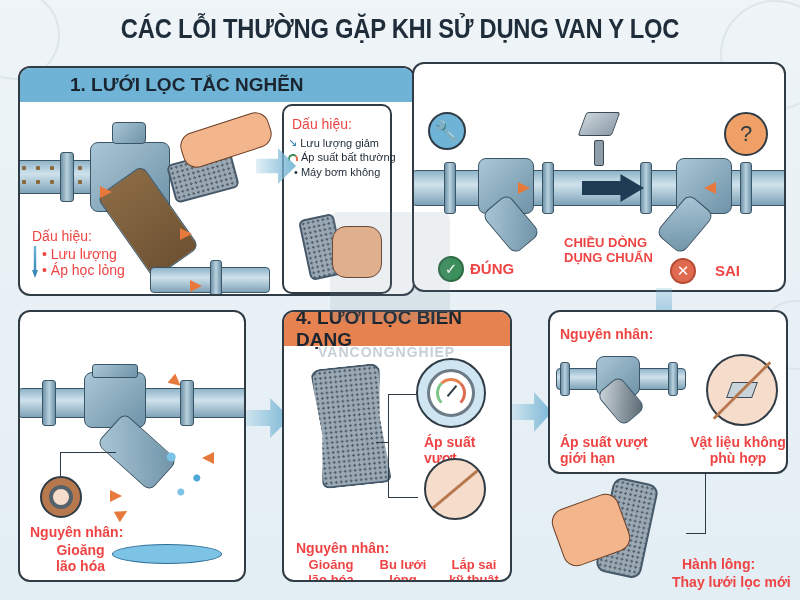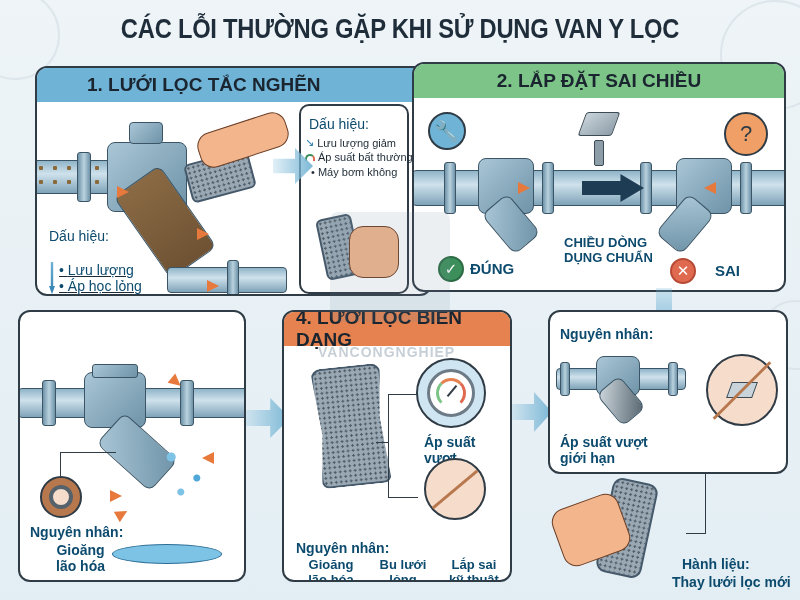--- a/index.html
+++ b/index.html
@@ -18,21 +18,21 @@
   }
   .panel {
     position: absolute; border: 2px solid #2f3b45; border-radius: 12px;
     background: #ffffff; overflow: hidden;
   }
   .panel-head {
     position: absolute; left: 0; top: 0; right: 0; height: 34px;
     display: flex; align-items: center; font-weight: 700; font-size: 19px; color: #1b2530;
   }
   .panel-body { position: absolute; left: 0; right: 0; bottom: 0; top: 34px; }
-  .label { position: absolute; font-weight: 700; color: #0c4a6e; line-height: 1.15; }
+  .label { position: absolute; font-weight: 700; color: #ef4444; line-height: 1.15; }
   .small { font-size: 13px; font-weight: 400; }
   .pipe { position: absolute; background: linear-gradient(180deg,#8fb4c8 0%,#cfe2ec 40%,#7fa3b8 100%); border: 1.5px solid #3b5566; border-radius: 4px; }
   .flange { position: absolute; background: linear-gradient(90deg,#6f93a8,#b9d2df,#6f93a8); border: 1.5px solid #3b5566; border-radius: 3px; }
   .valve-body { position: absolute; background: linear-gradient(135deg,#a9c6d6,#6f93a8); border: 1.5px solid #3b5566; border-radius: 8px; }
   .arrow-o { position: absolute; width: 0; height: 0; border-top: 6px solid transparent; border-bottom: 6px solid transparent; border-left: 12px solid #e6793b; }
   .arrow-o-l { position: absolute; width: 0; height: 0; border-top: 6px solid transparent; border-bottom: 6px solid transparent; border-right: 12px solid #e6793b; }
   .circ-icon { position: absolute; border-radius: 50%; display: flex; align-items: center; justify-content: center; }
   .flow-arrow { position: absolute; }
   .mesh {
     position: absolute; border: 2px solid #45596a; border-radius: 6px;
@@ -46,21 +46,21 @@
 </style>
 </head>
 <body>
 
 <div class="bg-gear" style="left:-30px;top:-10px;width:90px;height:90px;"></div>
 <div class="bg-gear" style="left:720px;top:0px;width:110px;height:110px;"></div>
 <div class="bg-gear" style="left:760px;top:300px;width:70px;height:70px;"></div>
 
 <div class="title">CÁC LỖI THƯỜNG GẶP KHI SỬ DỤNG VAN Y LỌC</div>
 
-<div class="panel" style="left:35px;top:66px;width:397px;height:230px;">
+<div class="panel" style="left:18px;top:66px;width:397px;height:230px;">
   <div class="panel-head" style="background:#6fb3d6;padding-left:50px;">
     <span>1. LƯỚI LỌC TẮC NGHẼN</span>
   </div>
   <div class="panel-body">
 
     <div style="position:absolute;left:0;top:0;width:250px;height:194px;">
       <div class="pipe" style="left:-4px;top:58px;width:90px;height:34px;background-image:radial-gradient(#8a6a3a 2px,transparent 2.5px),linear-gradient(180deg,#8fb4c8 0%,#cfe2ec 40%,#7fa3b8 100%);background-size:14px 14px,100% 100%;"></div>
       <div class="flange" style="left:40px;top:50px;width:14px;height:50px;"></div>
       <div class="valve-body" style="left:70px;top:40px;width:80px;height:70px;"></div>
       <div class="valve-body" style="left:92px;top:20px;width:34px;height:22px;border-radius:4px;"></div>
@@ -68,21 +68,21 @@
       <div class="pipe" style="left:130px;top:165px;width:120px;height:26px;"></div>
       <div class="flange" style="left:190px;top:158px;width:12px;height:40px;"></div>
       <div class="arrow-o" style="left:80px;top:84px;"></div>
       <div class="arrow-o" style="left:160px;top:126px;"></div>
       <div class="arrow-o" style="left:170px;top:178px;"></div>
       <div class="mesh" style="left:150px;top:54px;width:66px;height:40px;transform:rotate(-15deg);"></div>
       <div class="hand" style="left:160px;top:20px;width:92px;height:36px;transform:rotate(-18deg);"></div>
     </div>
     <div style="position:absolute;left:12px;top:126px;">
       <div class="label" style="font-size:14px;font-weight:400;position:static;">Dấu hiệu:</div>
-      <div style="display:flex;margin-top:18px;text-decoration:underline;">
+      <div style="display:flex;margin-top:2px;">
         <div style="width:6px;margin-right:4px;background:linear-gradient(180deg,#6fb3d6,#2f7fb0);clip-path:polygon(30% 0,70% 0,70% 75%,100% 75%,50% 100%,0 75%,30% 75%);height:32px;"></div>
         <div>
           <div class="label small" style="position:static;font-size:14px;">• <span>Lưu lượng</span></div>
           <div class="label small" style="position:static;font-size:14px;">• <span>Áp học lỏng</span></div>
         </div>
       </div>
     </div>
 
     <div style="position:absolute;left:262px;top:2px;width:110px;height:190px;border:2px solid #2f3b45;border-radius:10px;background:#fff;">
       <div class="label" style="left:8px;top:10px;font-size:14px;font-weight:400;">Dấu hiệu:</div>
@@ -99,23 +99,20 @@
       </div>
       <div class="mesh" style="left:20px;top:110px;width:36px;height:62px;transform:rotate(-12deg);"></div>
       <div class="hand" style="left:48px;top:120px;width:50px;height:52px;"></div>
     </div>
 
     <div class="flow-arrow" style="left:236px;top:46px;width:40px;height:36px;background:linear-gradient(90deg,rgba(111,179,214,.2),#7cb8d6);clip-path:polygon(0 30%,55% 30%,55% 0,100% 50%,55% 100%,55% 70%,0 70%);"></div>
   </div>
 </div>
 
 <div class="panel" style="left:412px;top:62px;width:374px;height:230px;">
-  <div class="panel-head" style="background:#7cc487;justify-content:center;">
-    <span>2. LẮP ĐẶT SAI CHIỀU</span>
-  </div>
   <div class="panel-body">
     <div class="circ-icon" style="left:14px;top:14px;width:38px;height:38px;background:#6fb3d6;border:2px solid #2f3b45;font-size:20px;color:#2f3b45;">🔧</div>
     <div style="position:absolute;left:168px;top:14px;width:34px;height:24px;background:linear-gradient(135deg,#c9d3da,#8e9ea9);border:1.5px solid #3b4a55;border-radius:3px;transform:skewX(-20deg);"></div>
     <div style="position:absolute;left:180px;top:42px;width:10px;height:26px;background:#8e9ea9;border:1.5px solid #3b4a55;border-radius:2px;"></div>
     <div class="circ-icon" style="left:310px;top:14px;width:44px;height:44px;background:#f0a067;border:2px solid #2f3b45;font-size:22px;color:#2f3b45;">?</div>
 
     <div class="pipe" style="left:-2px;top:72px;width:378px;height:36px;"></div>
     <div class="flange" style="left:30px;top:64px;width:12px;height:52px;"></div>
     <div class="flange" style="left:128px;top:64px;width:12px;height:52px;"></div>
     <div class="flange" style="left:226px;top:64px;width:12px;height:52px;"></div>
@@ -212,22 +209,26 @@
   <div class="valve-body" style="left:46px;top:44px;width:44px;height:40px;"></div>
   <div class="valve-body" style="left:56px;top:68px;width:30px;height:42px;transform:rotate(-40deg);background:linear-gradient(135deg,#cfd8de,#56656f);"></div>
   <div class="circ-icon" style="left:156px;top:42px;width:72px;height:72px;background:#f6dccb;border:2px solid #2f3b45;">
     <div style="position:absolute;width:26px;height:16px;background:#c9d3da;border:1.5px solid #3b4a55;transform:skewX(-20deg);"></div>
     <div style="position:absolute;width:80px;height:3px;background:#b8784e;transform:rotate(-45deg);"></div>
   </div>
   <div class="label" style="left:10px;top:122px;font-size:14px;">
     <div>Áp suất vượt</div>
     <div>giới hạn</div>
   </div>
+  <div class="label" style="left:138px;top:122px;font-size:14px;text-align:center;width:100px;">
+    <div>Vật liệu không</div>
+    <div>phù hợp</div>
+  </div>
 </div>
 
 <div class="mesh" style="left:604px;top:480px;width:46px;height:96px;transform:rotate(12deg);border-radius:10px;"></div>
 <div class="hand" style="left:556px;top:500px;width:70px;height:60px;transform:rotate(-20deg);"></div>
 <div class="connector" style="left:686px;top:474px;width:20px;height:60px;border-width:0 1.5px 1.5px 0;"></div>
-<div class="label" style="left:682px;top:556px;font-size:14px;">Hành liệu:</div>
+<div class="label" style="left:682px;top:556px;font-size:14px;">Hành lông:</div>
 <div class="label" style="left:672px;top:574px;font-size:14px;">Thay lưới lọc mới</div>
 
 <div class="watermark" style="left:330px;top:212px;width:120px;height:110px;border-radius:8px;background:rgba(120,140,160,.25);"></div>
 <div class="watermark" style="left:318px;top:344px;font-size:14px;letter-spacing:1px;">VANCONGNGHIEP</div>
 
 </body></html>

